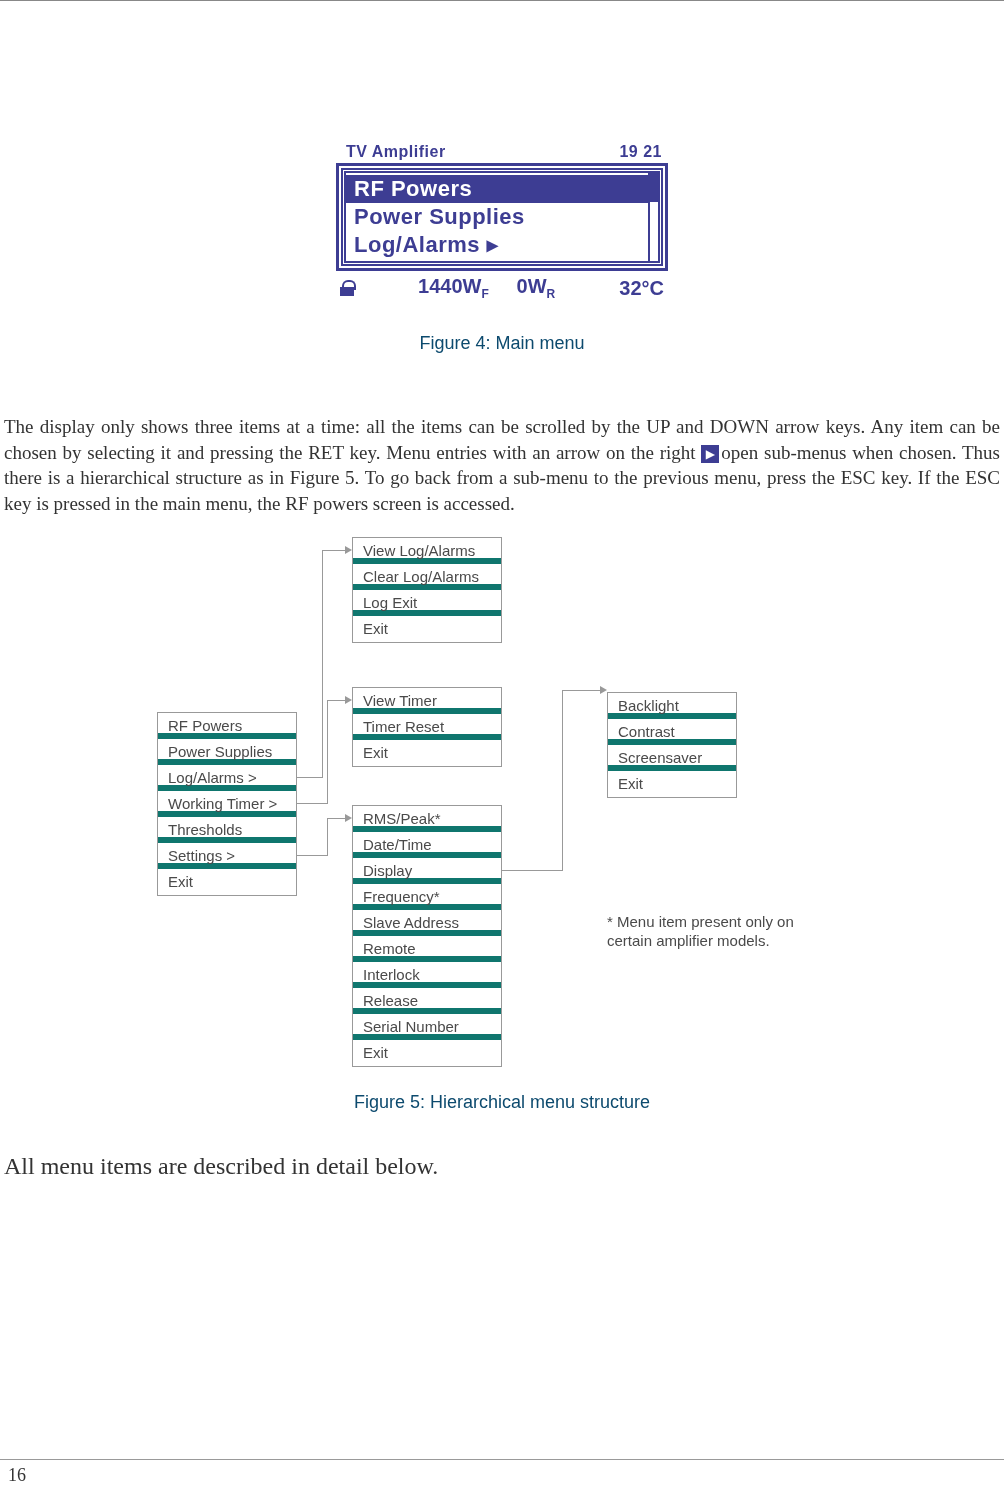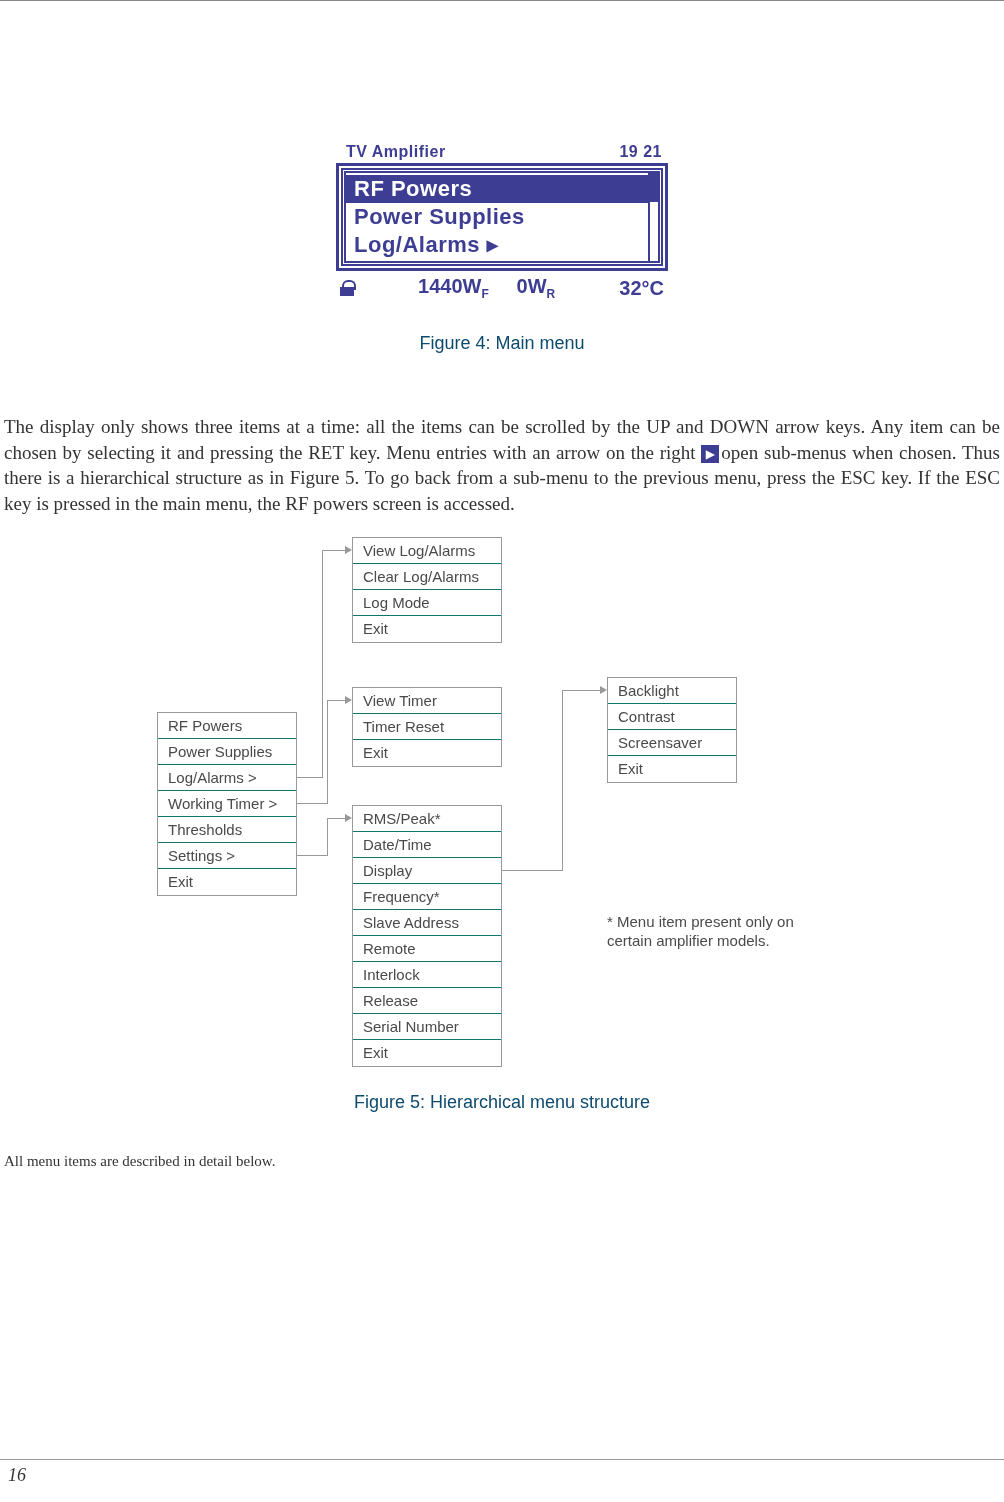--- a/index.html
+++ b/index.html
@@ -148,21 +148,21 @@
       font-family: Arial, Helvetica, sans-serif;
       font-size: 15px;
       color: #4a4a4a;
     }
     .menu-table {
       position: absolute;
       border: 1px solid #999;
       background: #fff;
     }
     .menu-table .menu-row {
-      border-bottom: 1px solid #0f766e;
+      border-bottom: 6px solid #0f766e;
       padding: 4px 10px;
       height: 26px;
       line-height: 18px;
       white-space: nowrap;
     }
     .menu-table .menu-row:last-child { border-bottom: none; }
     .connector {
       position: absolute;
       background: #999;
     }
@@ -173,30 +173,29 @@
       border-bottom: 4px solid transparent;
       border-left: 7px solid #999;
     }
     .note {
       position: absolute;
       font-size: 15px;
       color: #4a4a4a;
       line-height: 1.3;
     }
     .closing-text {
-      font-size: 15px;
+      font-size: 24px;
       color: #333;
       padding: 0 4px;
       margin-top: 40px;
     }
     .page-number {
       position: absolute;
       bottom: 16px;
       left: 8px;
-      font-style: italic;
       font-size: 18px;
       color: #333;
       text-align: center;
     }
     .page-border {
       position: absolute;
       bottom: 42px;
       left: 0;
       right: 0;
       border-top: 1px solid #999;
@@ -254,21 +253,21 @@
       <div class="menu-row">Log/Alarms &gt;</div>
       <div class="menu-row">Working Timer &gt;</div>
       <div class="menu-row">Thresholds</div>
       <div class="menu-row">Settings &gt;</div>
       <div class="menu-row">Exit</div>
     </div>
 
     <div class="menu-table" style="left:300px; top:0px; width:150px;">
       <div class="menu-row">View Log/Alarms</div>
       <div class="menu-row">Clear Log/Alarms</div>
-      <div class="menu-row">Log Mode</div>
+      <div class="menu-row">Log Exit</div>
       <div class="menu-row">Exit</div>
     </div>
 
     <div class="menu-table" style="left:300px; top:150px; width:150px;">
       <div class="menu-row">View Timer</div>
       <div class="menu-row">Timer Reset</div>
       <div class="menu-row">Exit</div>
     </div>
 
     <div class="menu-table" style="left:300px; top:268px; width:150px;">
@@ -277,21 +276,21 @@
       <div class="menu-row">Display</div>
       <div class="menu-row">Frequency*</div>
       <div class="menu-row">Slave Address</div>
       <div class="menu-row">Remote</div>
       <div class="menu-row">Interlock</div>
       <div class="menu-row">Release</div>
       <div class="menu-row">Serial Number</div>
       <div class="menu-row">Exit</div>
     </div>
 
-    <div class="menu-table" style="left:555px; top:140px; width:130px;">
+    <div class="menu-table" style="left:555px; top:155px; width:130px;">
       <div class="menu-row">Backlight</div>
       <div class="menu-row">Contrast</div>
       <div class="menu-row">Screensaver</div>
       <div class="menu-row">Exit</div>
     </div>
 
     <div class="connector" style="left:245px; top:240px; width:25px; height:1px;"></div>
     <div class="connector" style="left:270px; top:13px; width:1px; height:228px;"></div>
     <div class="connector" style="left:270px; top:13px; width:23px; height:1px;"></div>
     <div class="arrow-head" style="left:293px; top:9px;"></div>

